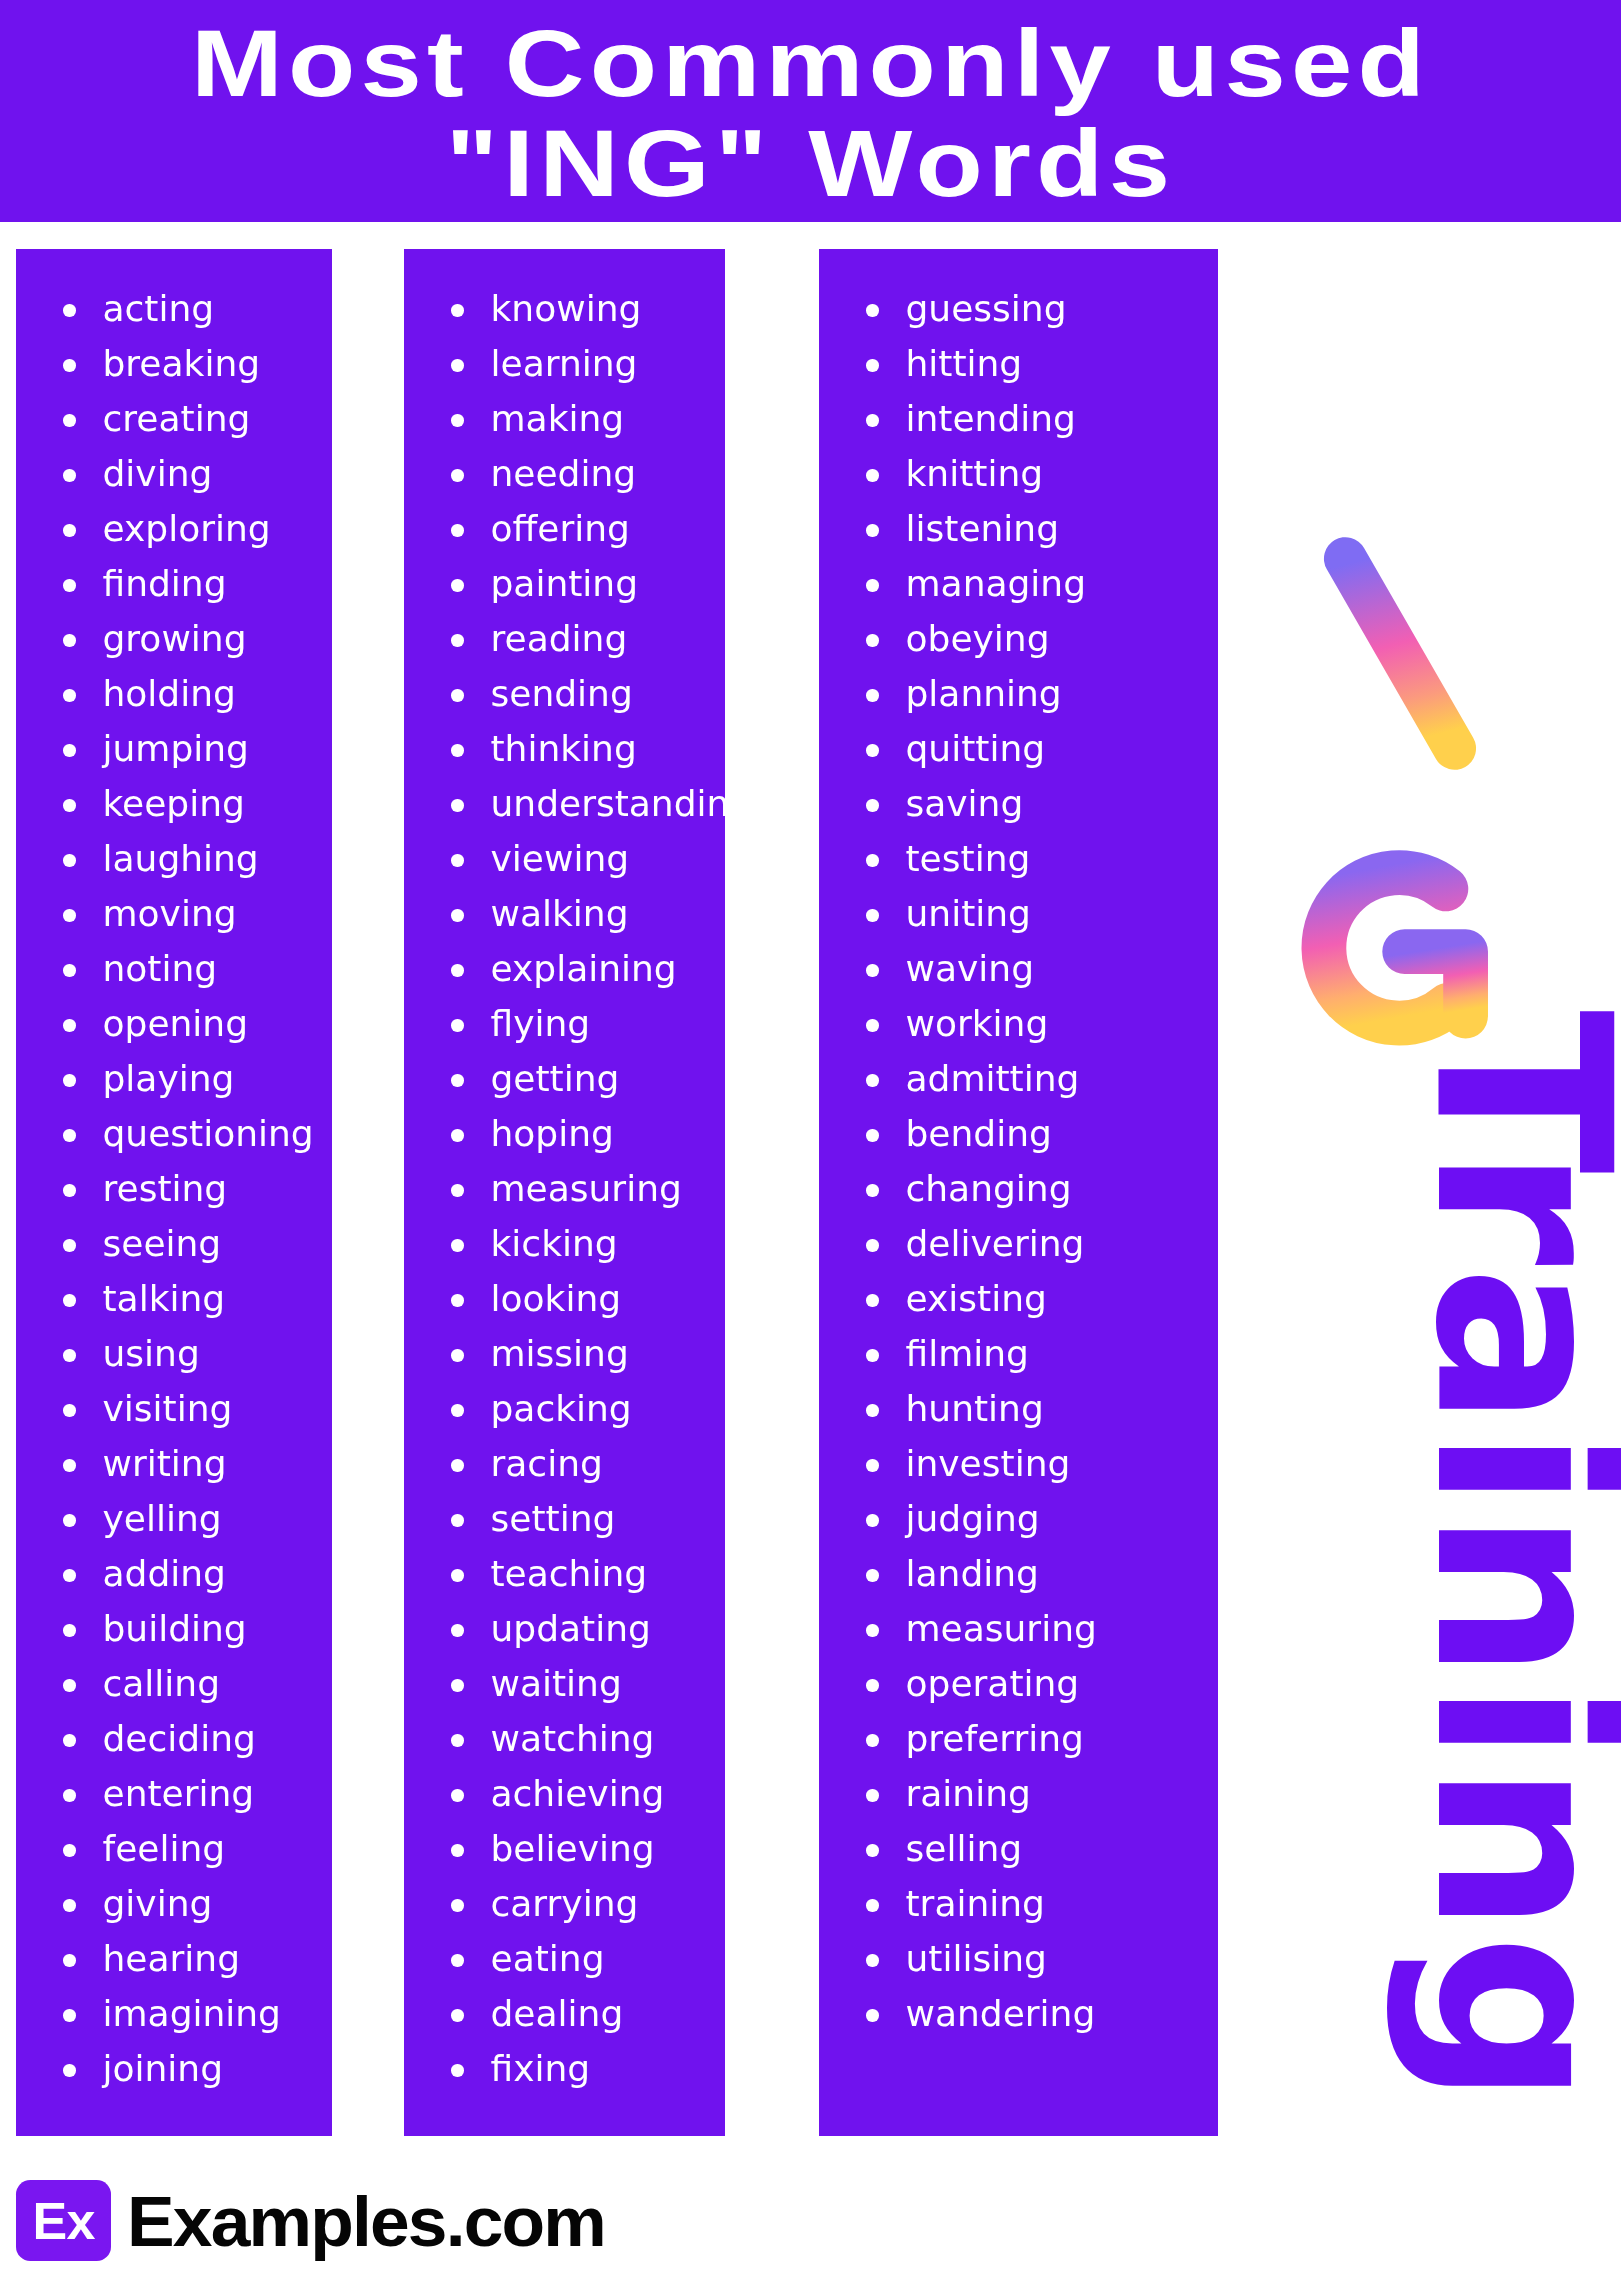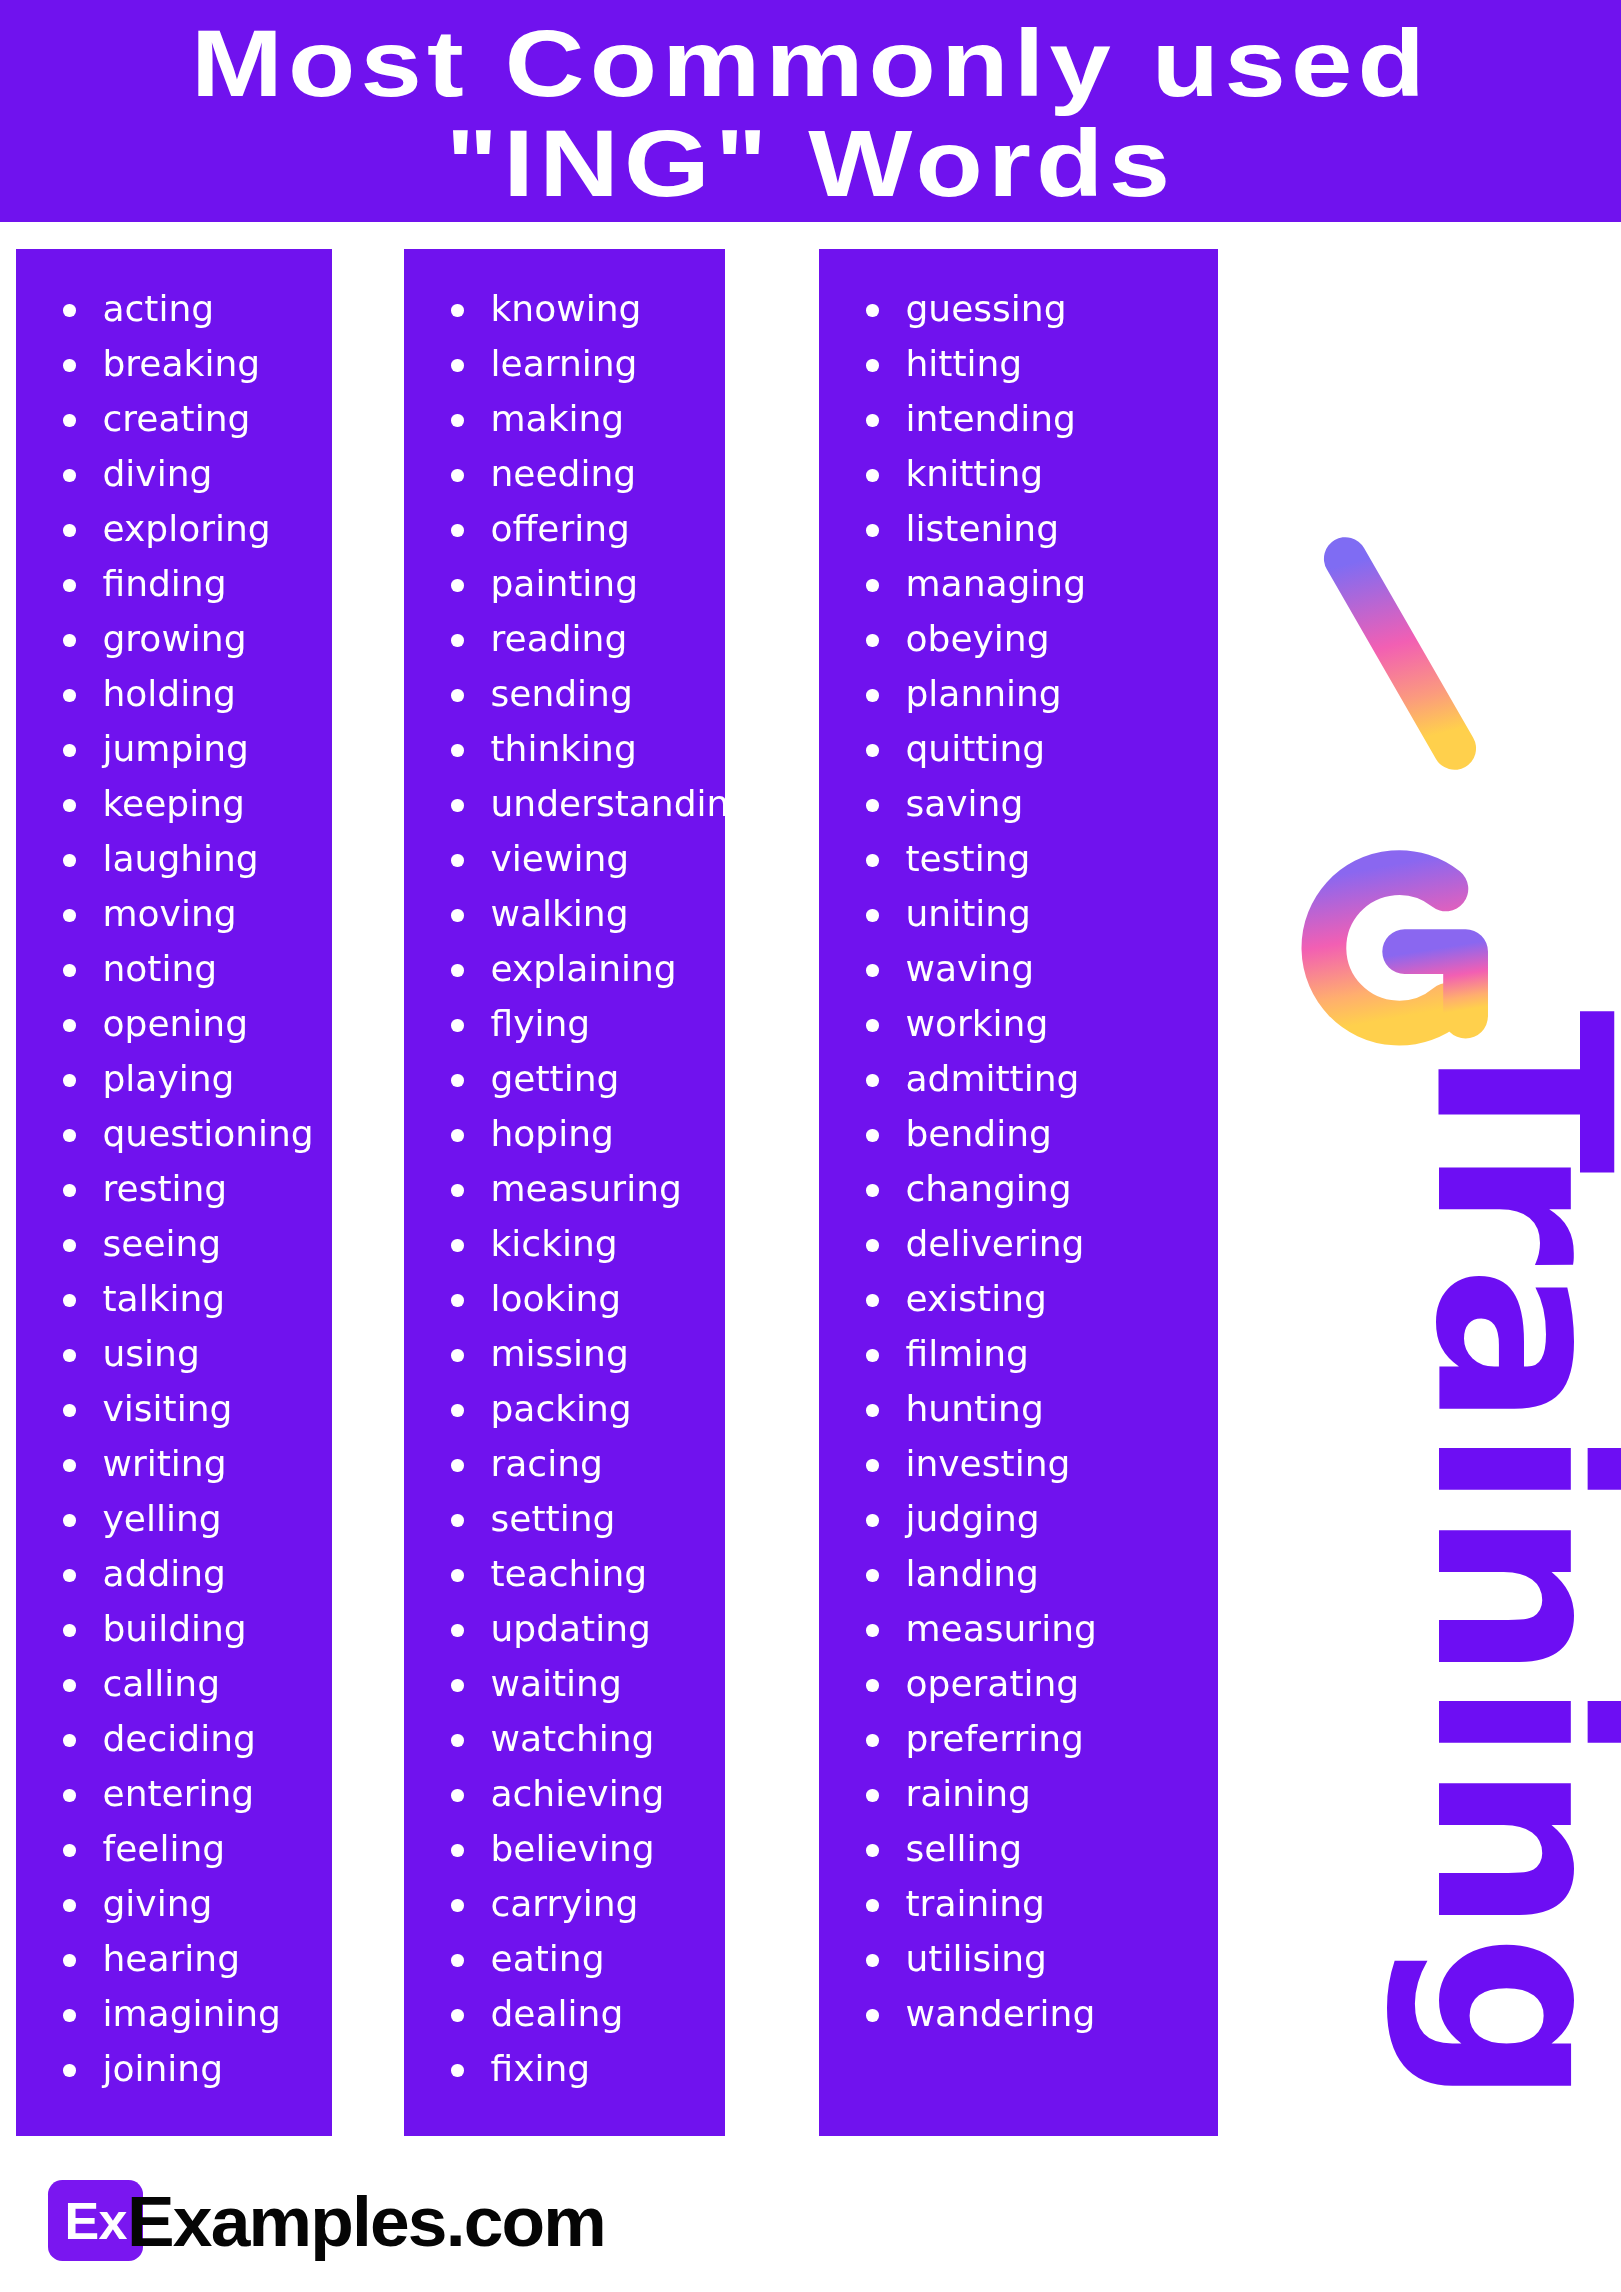--- a/index.html
+++ b/index.html
@@ -52,21 +52,21 @@
     writing-mode:vertical-rl; text-orientation:mixed;
     font-family:"DejaVu Sans", sans-serif; font-weight:bold;
     font-size:240px; line-height:199px; color:#6D0EF3; white-space:nowrap;
   }
 
   
   .footer-logo {
     position:absolute; left:16px; top:2180px; width:95px; height:81px;
     background:#7A16F0; border-radius:14.3px; color:#ffffff;
     display:flex; align-items:center; justify-content:center;
-    font-size:52px; font-weight:bold; letter-spacing:-0.9px;margin-left:32px;
+    font-size:52px; font-weight:bold; letter-spacing:-0.9px;
   }
   .footer-brand {
     position:absolute; left:127px; top:2182px;
     font-size:70px; font-weight:bold; color:#050505; letter-spacing:-1.8px;
     transform:scaleX(1.02); transform-origin:left center; white-space:nowrap;
   }
 </style>
 </head>
 <body>
 

